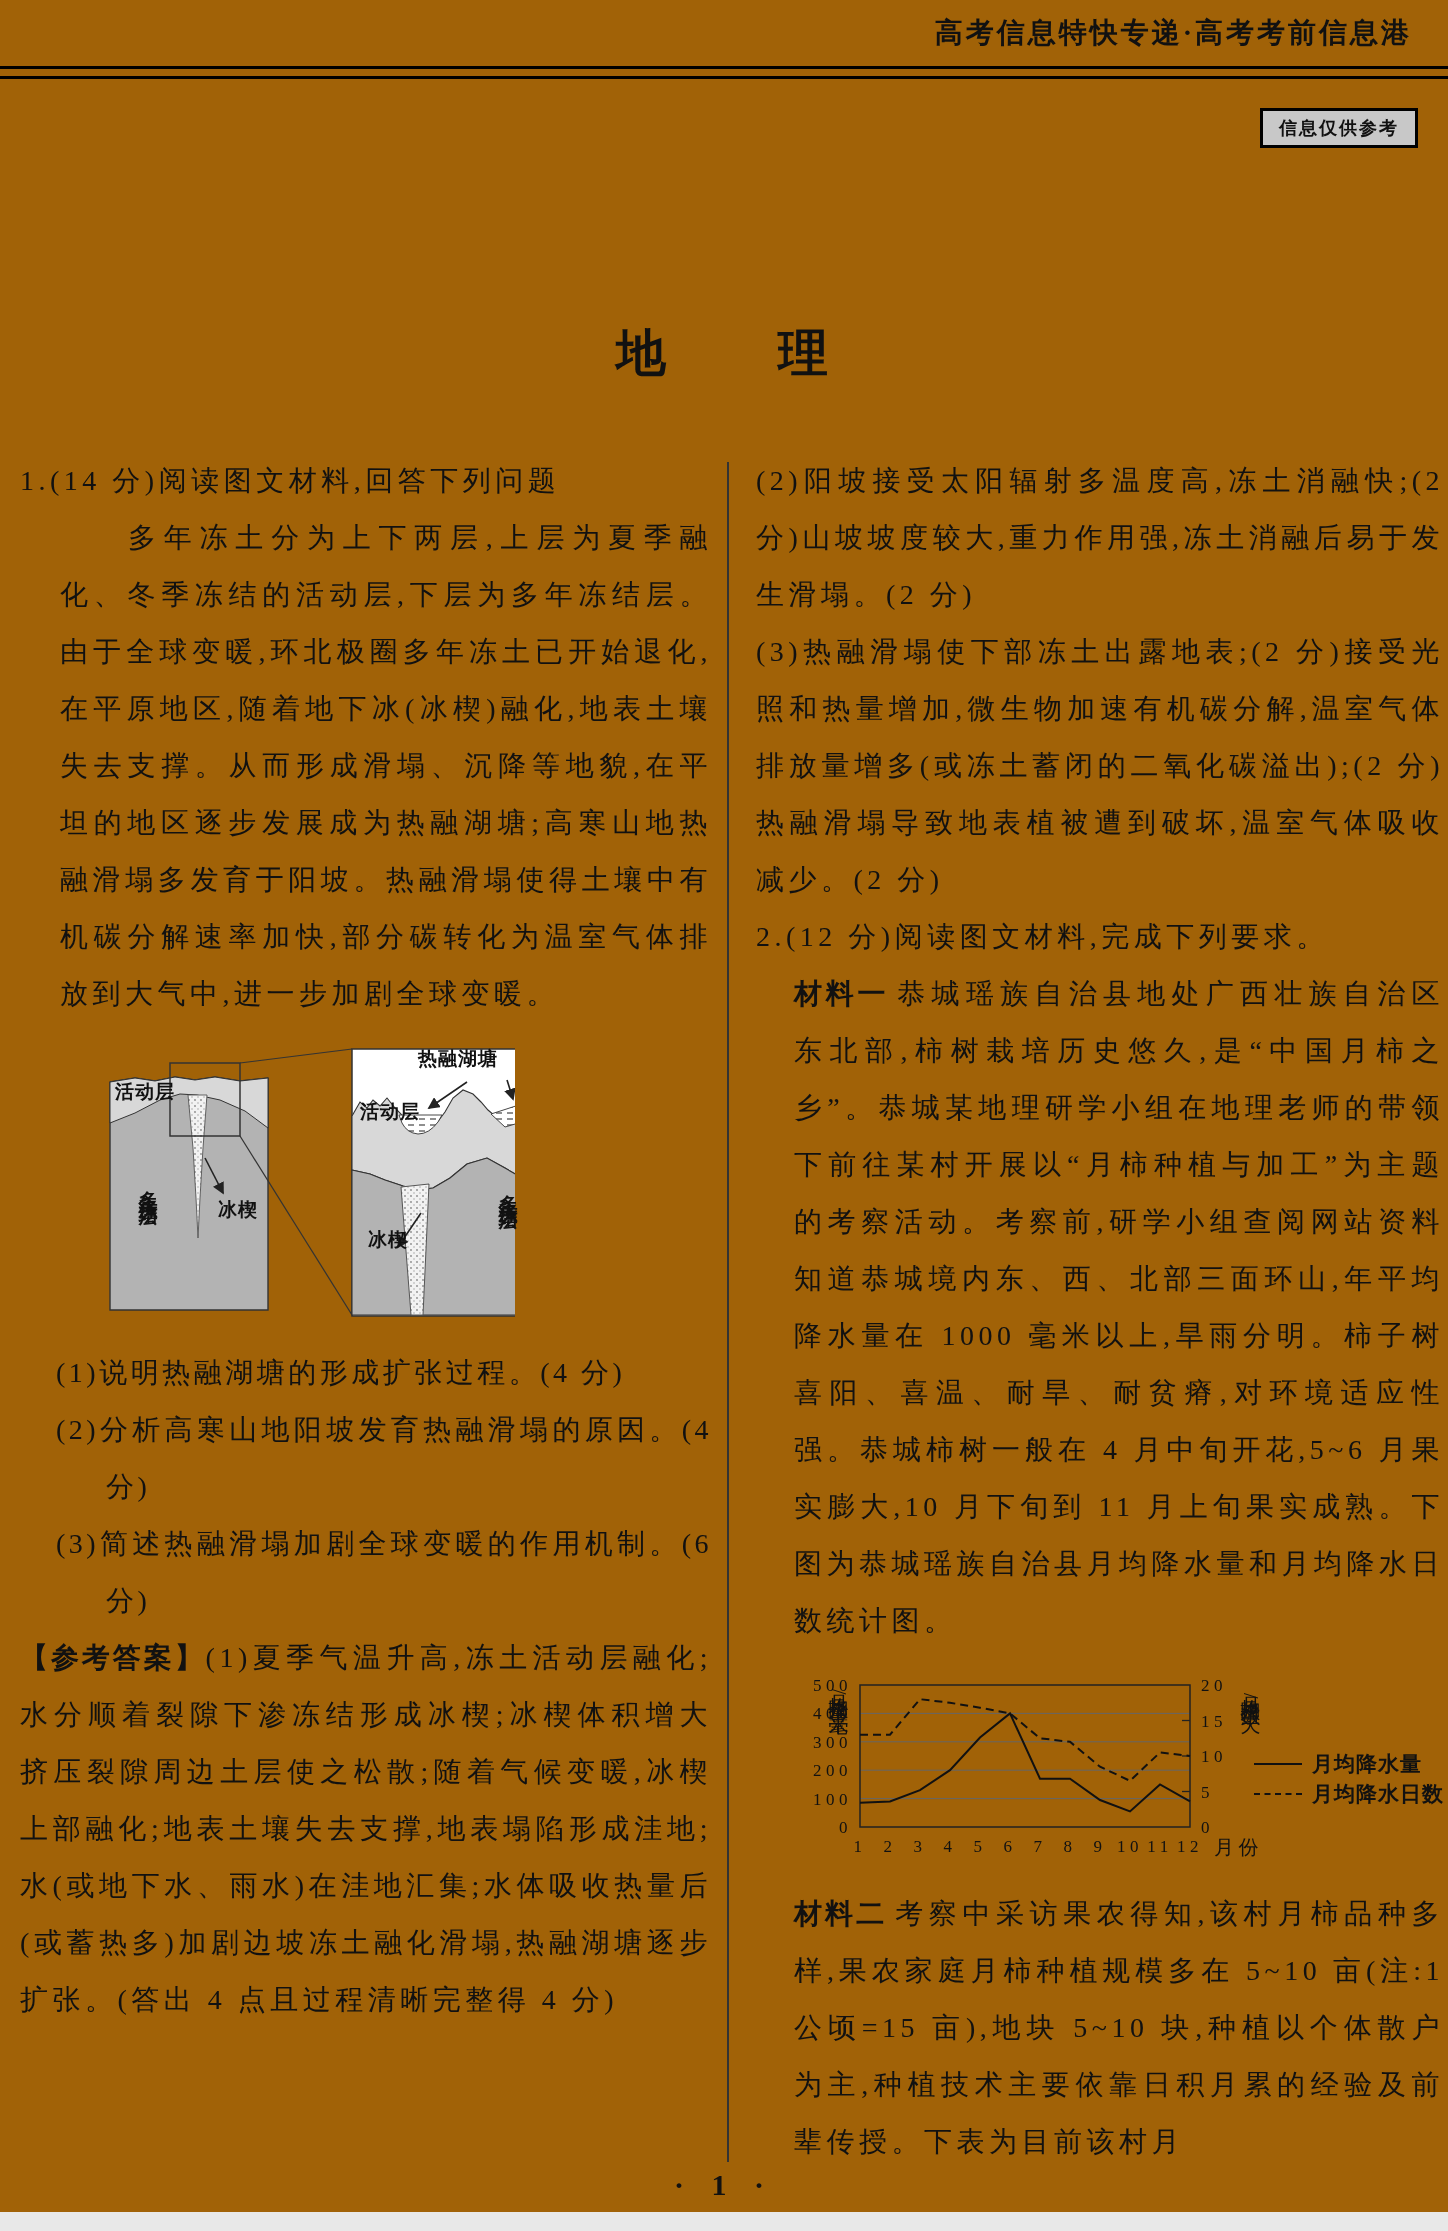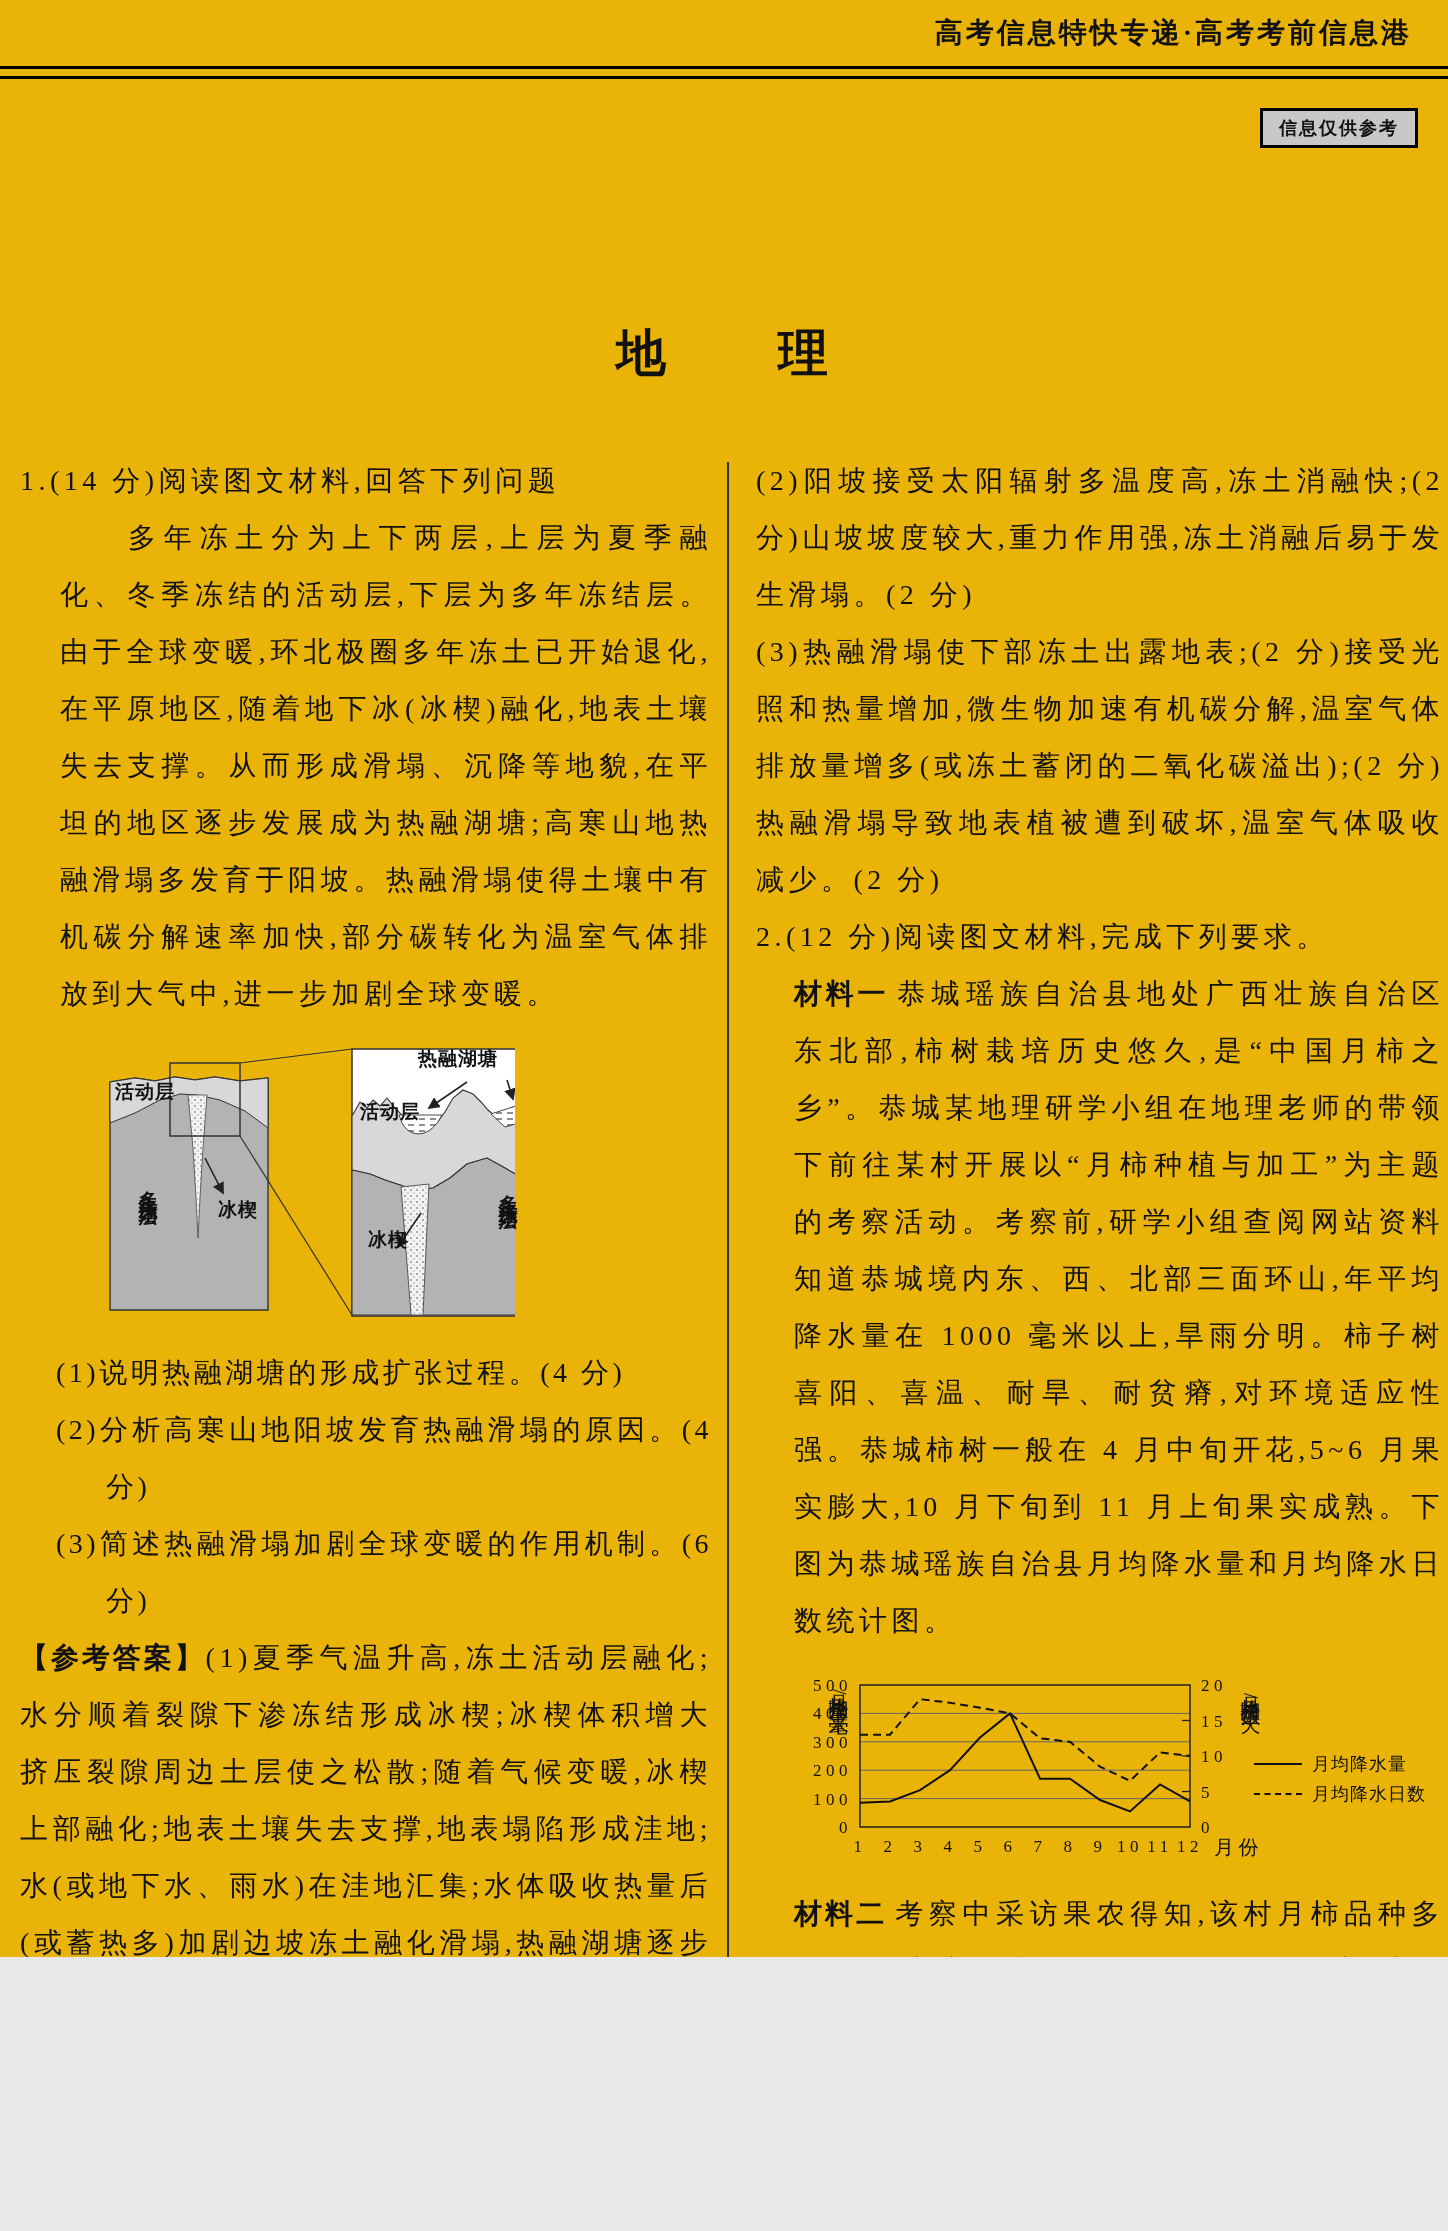--- a/index.html
+++ b/index.html
@@ -1,16 +1,16 @@
 <!DOCTYPE html>
 <html><head>
 <meta charset="utf-8">
 <style>
   html,body{margin:0;padding:0;background:#e8e8e8;}
-  .page{position:relative;width:1448px;height:1957px;background:#eab308;color:#111;
+  .page{position:relative;width:1448px;height:2212px;background:#a16207;color:#111;
         font-family:"Liberation Serif","DejaVu Serif",serif;overflow:hidden;}
   .slogan{position:absolute;top:14px;right:36px;font-size:28px;font-weight:bold;letter-spacing:3px;}
   .double-rule{position:absolute;top:66px;left:0;right:0;height:7px;
         border-top:3px solid #000;border-bottom:3px solid #000;}
   .notice-box{position:absolute;top:108px;right:30px;border:3px solid #000;background:#c8c8c8;
         font-size:18px;font-weight:bold;letter-spacing:2px;padding:5px 16px;}
   .main-title{position:absolute;top:238px;left:0;width:100%;text-align:center;
         font-size:46px;font-weight:bold;letter-spacing:4px;}
   .subject-title{position:absolute;top:320px;left:0;width:100%;text-align:center;
         font-size:50px;font-weight:bold;letter-spacing:4px;}
@@ -28,21 +28,21 @@
   
   .figure{position:relative;width:692px;height:292px;margin:16px 0 14px;}
   .figure svg{position:absolute;left:35px;top:0;}
   .fig-label{position:absolute;font-family:"Liberation Sans","DejaVu Sans",sans-serif;
         font-weight:bold;font-size:19px;letter-spacing:1px;line-height:20px;color:#111;white-space:nowrap;}
   .fig-vert{writing-mode:vertical-rl;letter-spacing:4px;}
   
   .chart{position:relative;width:688px;height:212px;margin:16px 0 8px;}
   .chart svg{position:absolute;left:0;top:0;font-family:"Liberation Serif","DejaVu Serif",serif;}
   .axis-label-v{position:absolute;writing-mode:vertical-rl;font-size:20px;letter-spacing:2px;}
-  .legend{position:absolute;left:498px;top:84px;font-size:18px;letter-spacing:1px;}
+  .legend{position:absolute;left:498px;top:84px;font-size:21px;letter-spacing:1px;font-weight:bold;}
   .legend-row{display:flex;align-items:center;height:30px;}
   .legend-line{display:inline-block;width:48px;height:0;margin-right:10px;}
   .legend-solid{border-top:2.5px solid #111;}
   .legend-dashed{border-top:2.5px dashed #111;}
   .footer{position:absolute;top:2168px;left:0;width:100%;text-align:center;
         font-size:30px;font-weight:bold;letter-spacing:10px;}
 </style>
 </head>
 <body>
 

